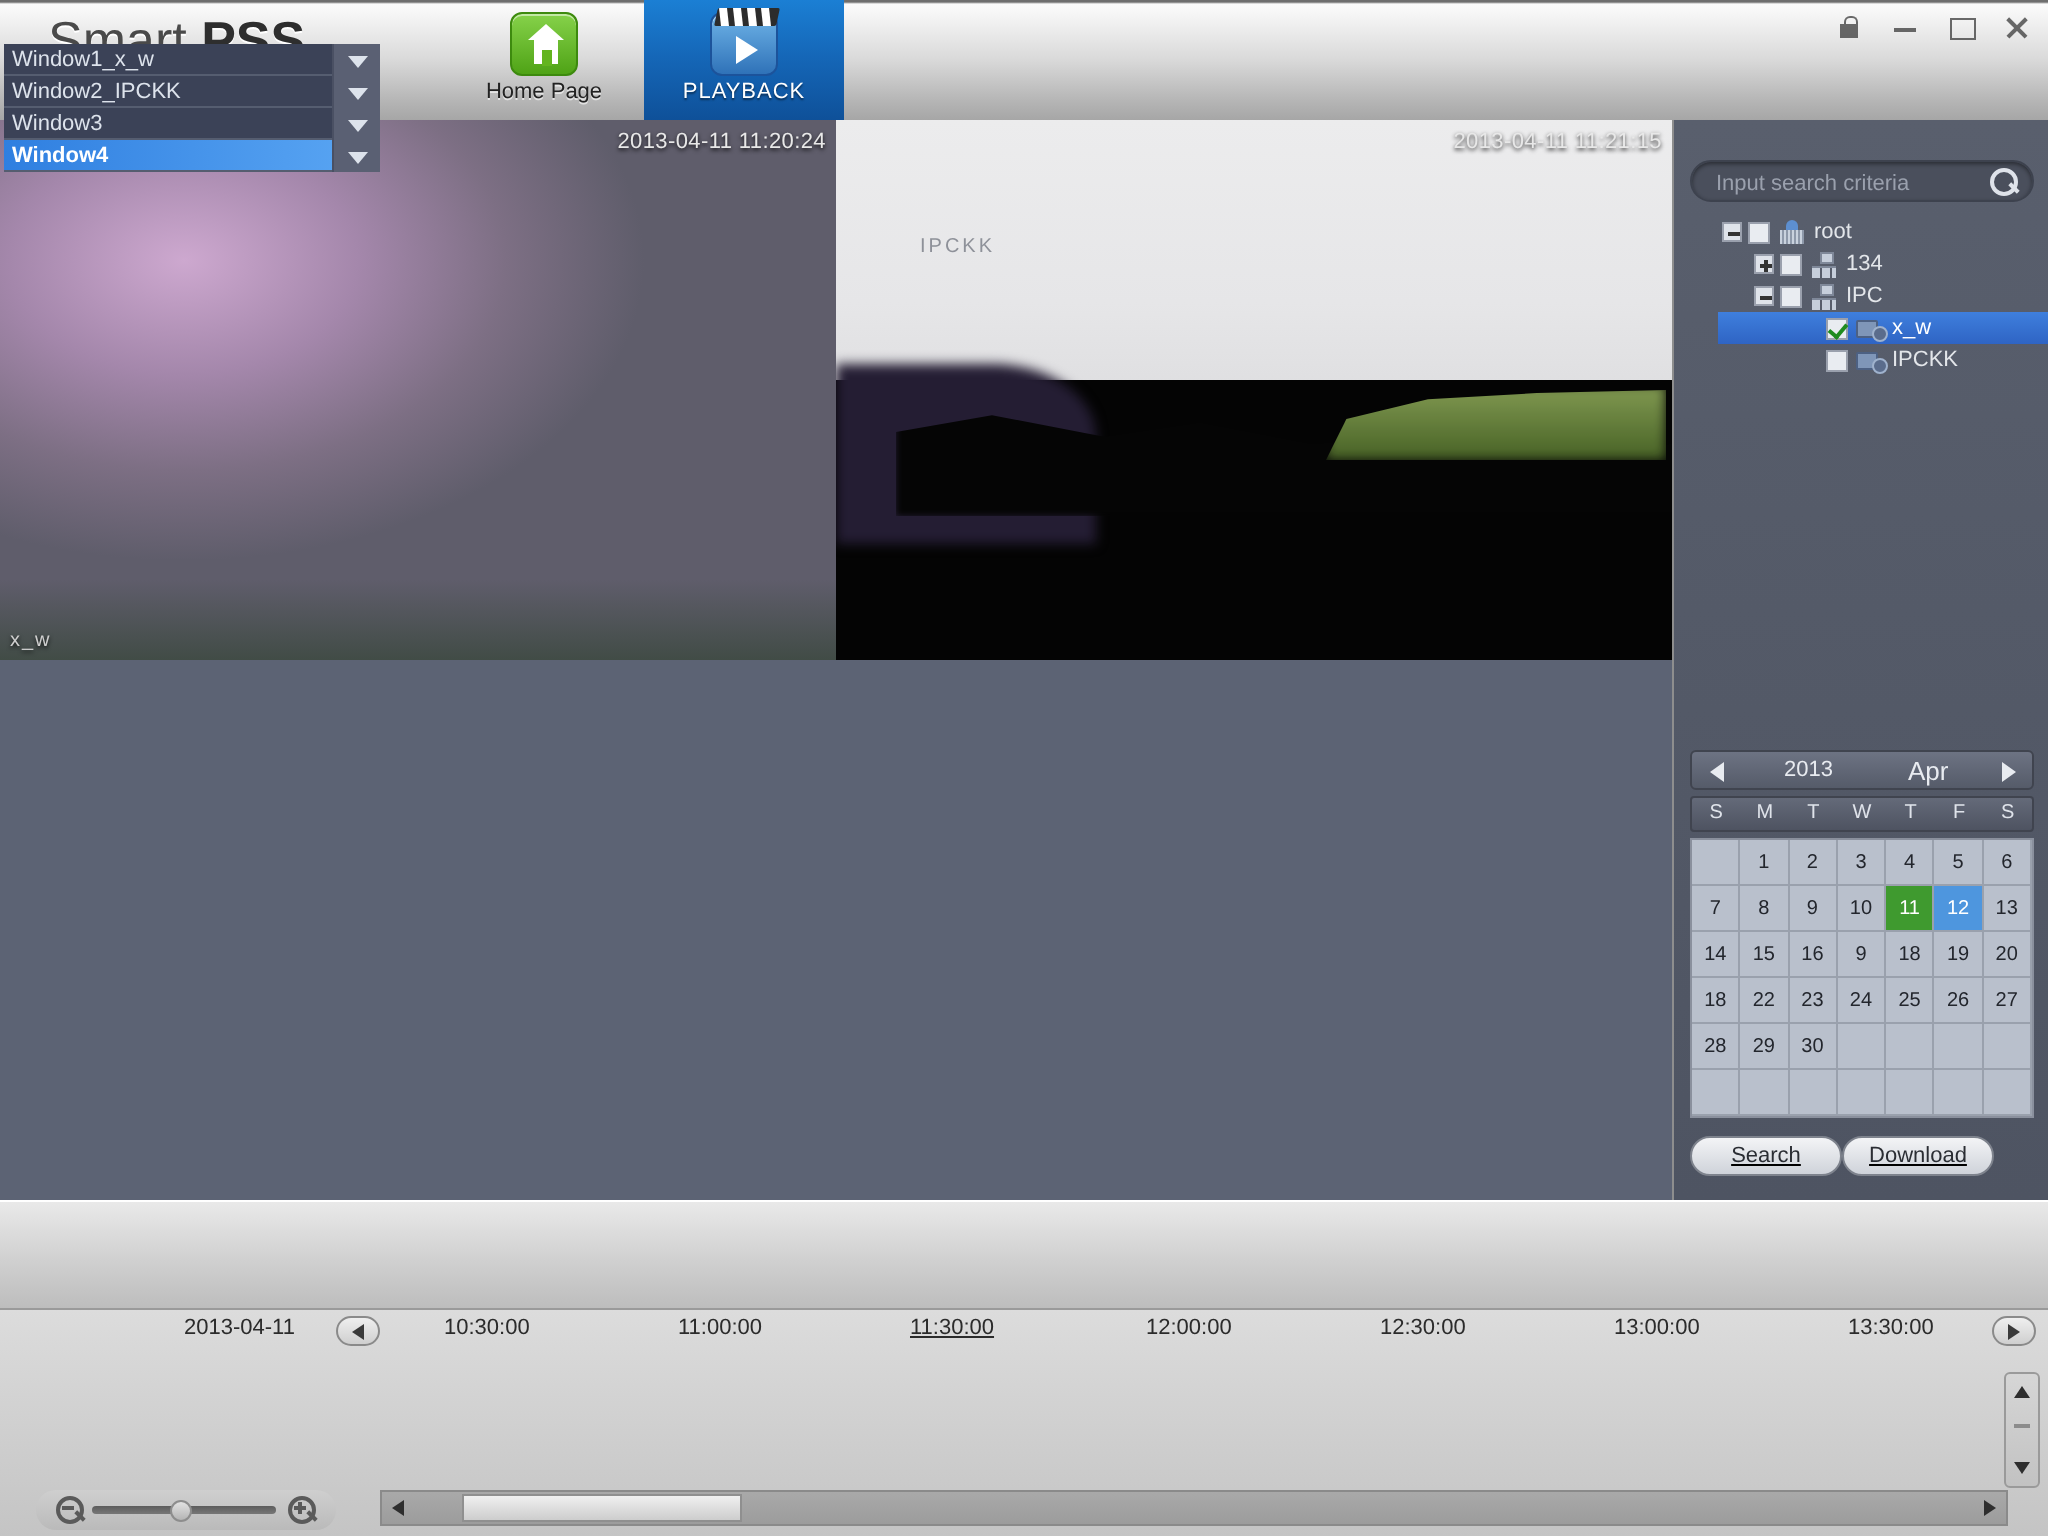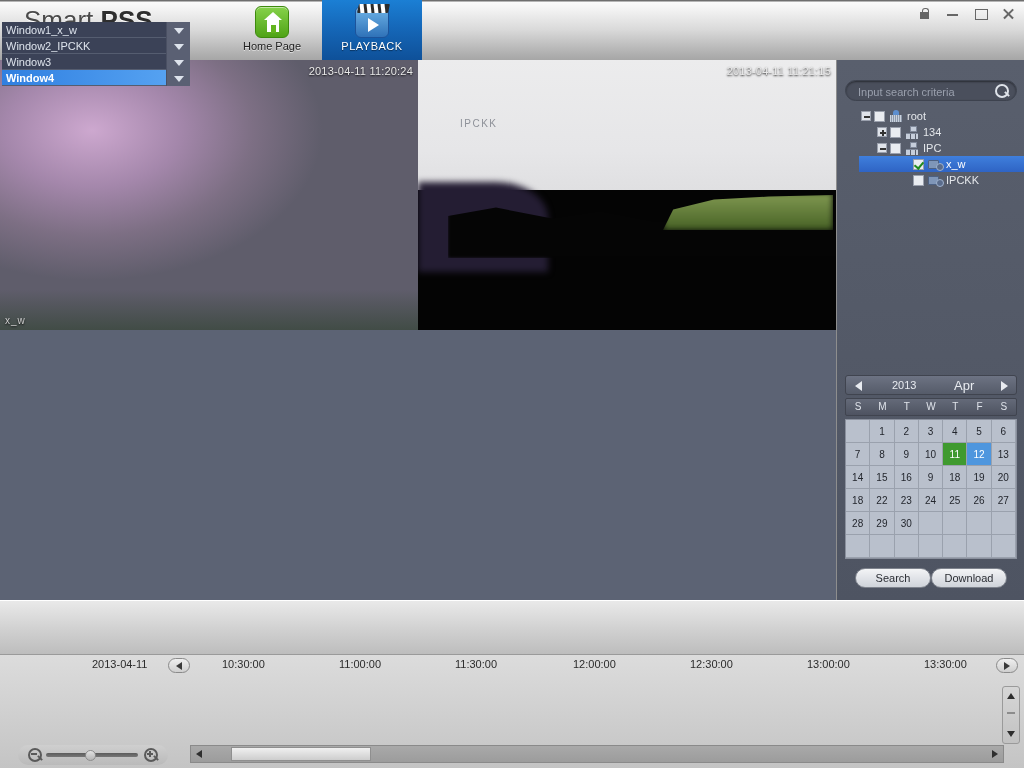--- a/index.html
+++ b/index.html
@@ -154,21 +154,21 @@
   .arw.r:before{right:3px;border-left:7px solid #e8ebf0;}
   .dow { display:grid; grid-template-columns:repeat(7,1fr); margin-top:3px;
      background:linear-gradient(to bottom,#646a79,#4e5361); border:1px solid #40444f; border-radius:2px;}
   .dow div { text-align:center; font-size:10px; color:#dfe3ea; line-height:16px;}
   .grid { display:grid; grid-template-columns:repeat(7,1fr); grid-auto-rows:23px;
      margin-top:3px; background:#b9c0cc; border:1px solid #8a909d; }
   .grid div { border-right:1px solid #9aa1ad; border-bottom:1px solid #9aa1ad;
      font-size:10px; color:#23262d; display:flex;align-items:center;justify-content:center; cursor:pointer;}
   .grid div.rec { background:#3f9a2f; color:#fff; }
   .grid div.sel { background:#4e96de; color:#fff; }
-  .calbtns { margin-top:9px; display:flex; justify-content:center; }
+  .calbtns { margin-top:9px; display:flex; justify-content:flex-start;text-decoration:underline; }
   .cbtn { width:76px; height:20px; border-radius:10px;
      background:linear-gradient(to bottom,#f3f4f6,#cfd3da); border:1px solid #7e838d;
      font-size:11px; color:#2a2d33; cursor:pointer; }
 
   
   .ctrlbar { position:absolute; left:0; top:600px; width:1024px; height:54px;
      background:linear-gradient(to bottom,#e9e9e9,#d0d0d0 55%,#bdbdbd); border-top:1px solid #fff;}
   .trk { position:absolute; height:4px; border-radius:2px;
      background:linear-gradient(to bottom,#5c5c5c,#777); }
   .knb { position:absolute; width:11px;height:11px;border-radius:50%;
@@ -444,21 +444,21 @@
 
     
   </div>
 
   <div class="tlwrap">
     <div class="tlhdr">
       <div class="tldate">2013-04-11</div>
       <div id="tl-ticks">
           <div class="tick" style="left: 222px;">10:30:00</div>
           <div class="tick" style="left: 339px;">11:00:00</div>
-          <div class="tick" style="left: 455px;">11:30:00</div>
+          <div class="tick" style="left: 455px; text-decoration: underline;">11:30:00</div>
           <div class="tick" style="left: 573px;">12:00:00</div>
           <div class="tick" style="left: 690px;">12:30:00</div>
           <div class="tick" style="left: 807px;">13:00:00</div>
           <div class="tick" style="left: 924px;">13:30:00</div>
         </div>
     </div>
   </div>
 
   <div class="rbtn lft"></div>
   <div class="rbtn rgt"></div>

